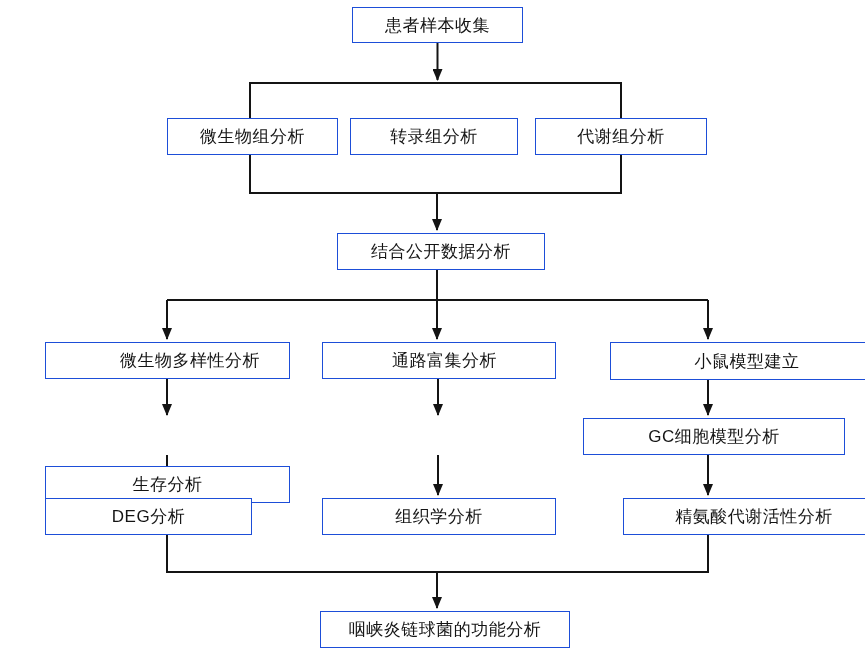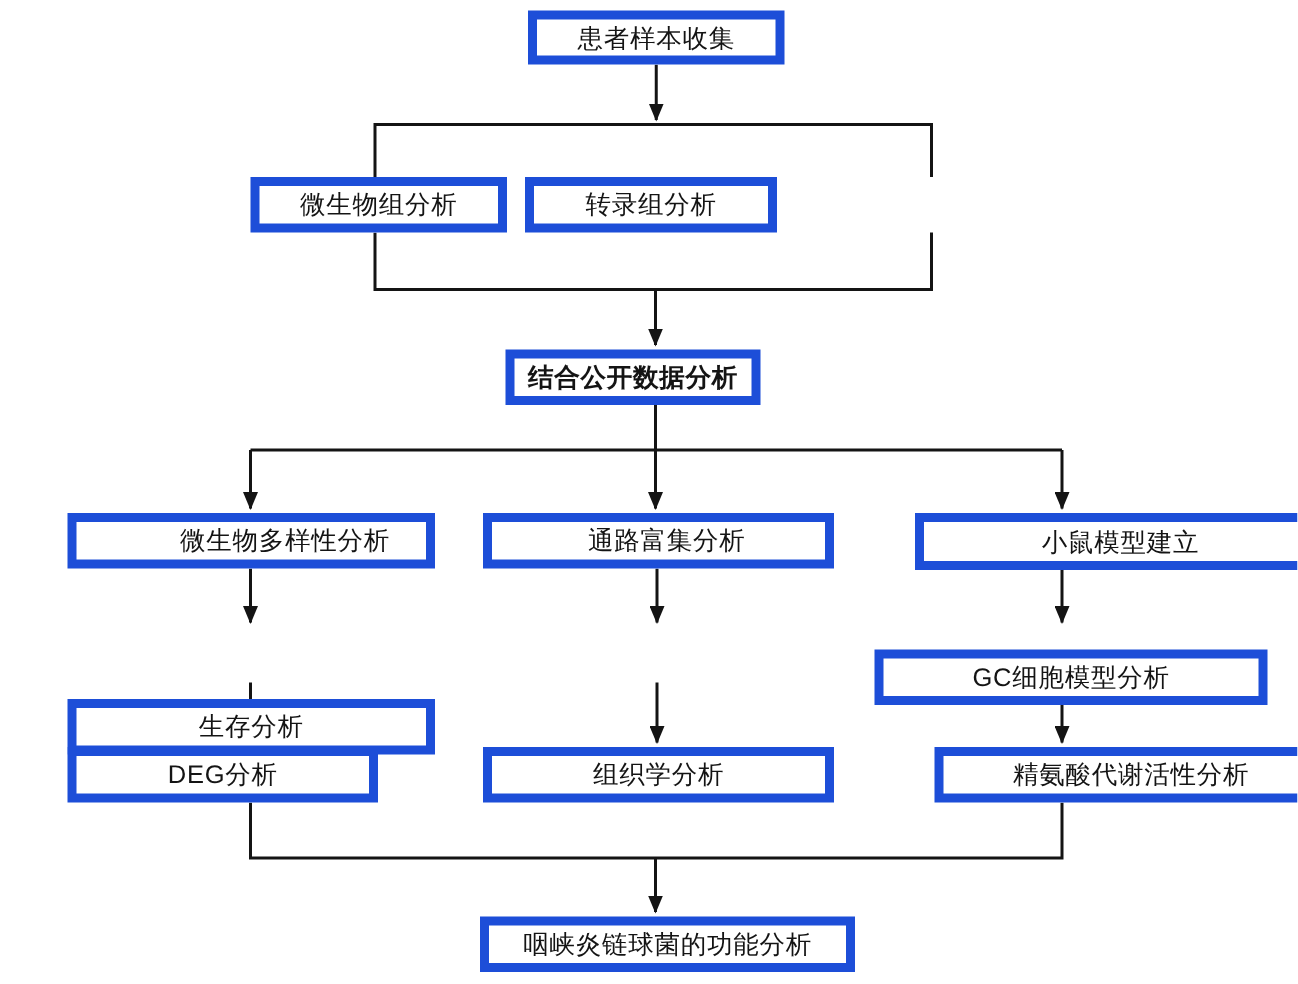--- a/index.html
+++ b/index.html
@@ -6,21 +6,21 @@
   #stage {
     position:relative;
     width:865px; height:656px;
     background:#ffffff;
     font-family:"Liberation Sans","DejaVu Sans",sans-serif;
     overflow:hidden;
   }
   .node {
     position:absolute;
     box-sizing:border-box;
-    border:6px solid #1d4ed8;
+    border:1px solid #1d4ed8;
     background:#ffffff;
     color:#141414;
     display:flex;
     align-items:center;
     justify-content:center;
     font-size:17px;
     letter-spacing:0.5px;
     white-space:nowrap;
     text-align:left;
   }
@@ -72,29 +72,30 @@
 
     <polyline points="167,535 167,572 708,572 708,535"></polyline>
 
     <line x1="437" y1="572" x2="437" y2="608" marker-end="url(#ah)"></line>
   </svg>
 
   <div class="node" style="left:352px; top:7px; width:171px; height:36px;">患者样本收集</div>
 
   <div class="node" style="left:350px; top:118px; width:168px; height:37px;">转录组分析</div>
   <div class="node" style="left:167px; top:118px; width:171px; height:37px;">微生物组分析</div>
+  <div class="node" style="left:535px; top:118px; width:172px; height:37px;">代谢组分析</div>
 
-  <div class="node" style="left:337px; top:233px; width:170px; height:37px;font-weight:bold;">结合公开数据分析</div>
+  <div class="node" style="left:337px; top:233px; width:208px; height:37px;">结合公开数据分析</div>
 
   <div class="node" style="left:45px; top:342px; width:245px; height:37px;padding-left:45px;">微生物多样性分析</div>
   <div class="node" style="left:322px; top:342px; width:234px; height:37px;padding-left:11px;">通路富集分析</div>
   <div class="node" style="left:610px; top:342px; width:274px; height:38px;">小鼠模型建立</div>
 
   <div class="node" style="left:45px; top:418px; width:245px; height:37px;margin-top:48px;">生存分析</div>
-  <div class="node" style="left:583px; top:433px; width:262px; height:37px;">GC细胞模型分析</div>
+  <div class="node" style="left:583px; top:418px; width:262px; height:37px;">GC细胞模型分析</div>
 
   <div class="node" style="left:45px; top:498px; width:207px; height:37px;">DEG分析</div>
   <div class="node" style="left:322px; top:498px; width:234px; height:37px;">组织学分析</div>
   <div class="node" style="left:583px; top:498px; width:262px; height:37px;margin-left:40px;">精氨酸代谢活性分析</div>
 
   <div class="node" style="left:320px; top:611px; width:250px; height:37px;">咽峡炎链球菌的功能分析</div>
 
 </div>
 
 </body></html>

